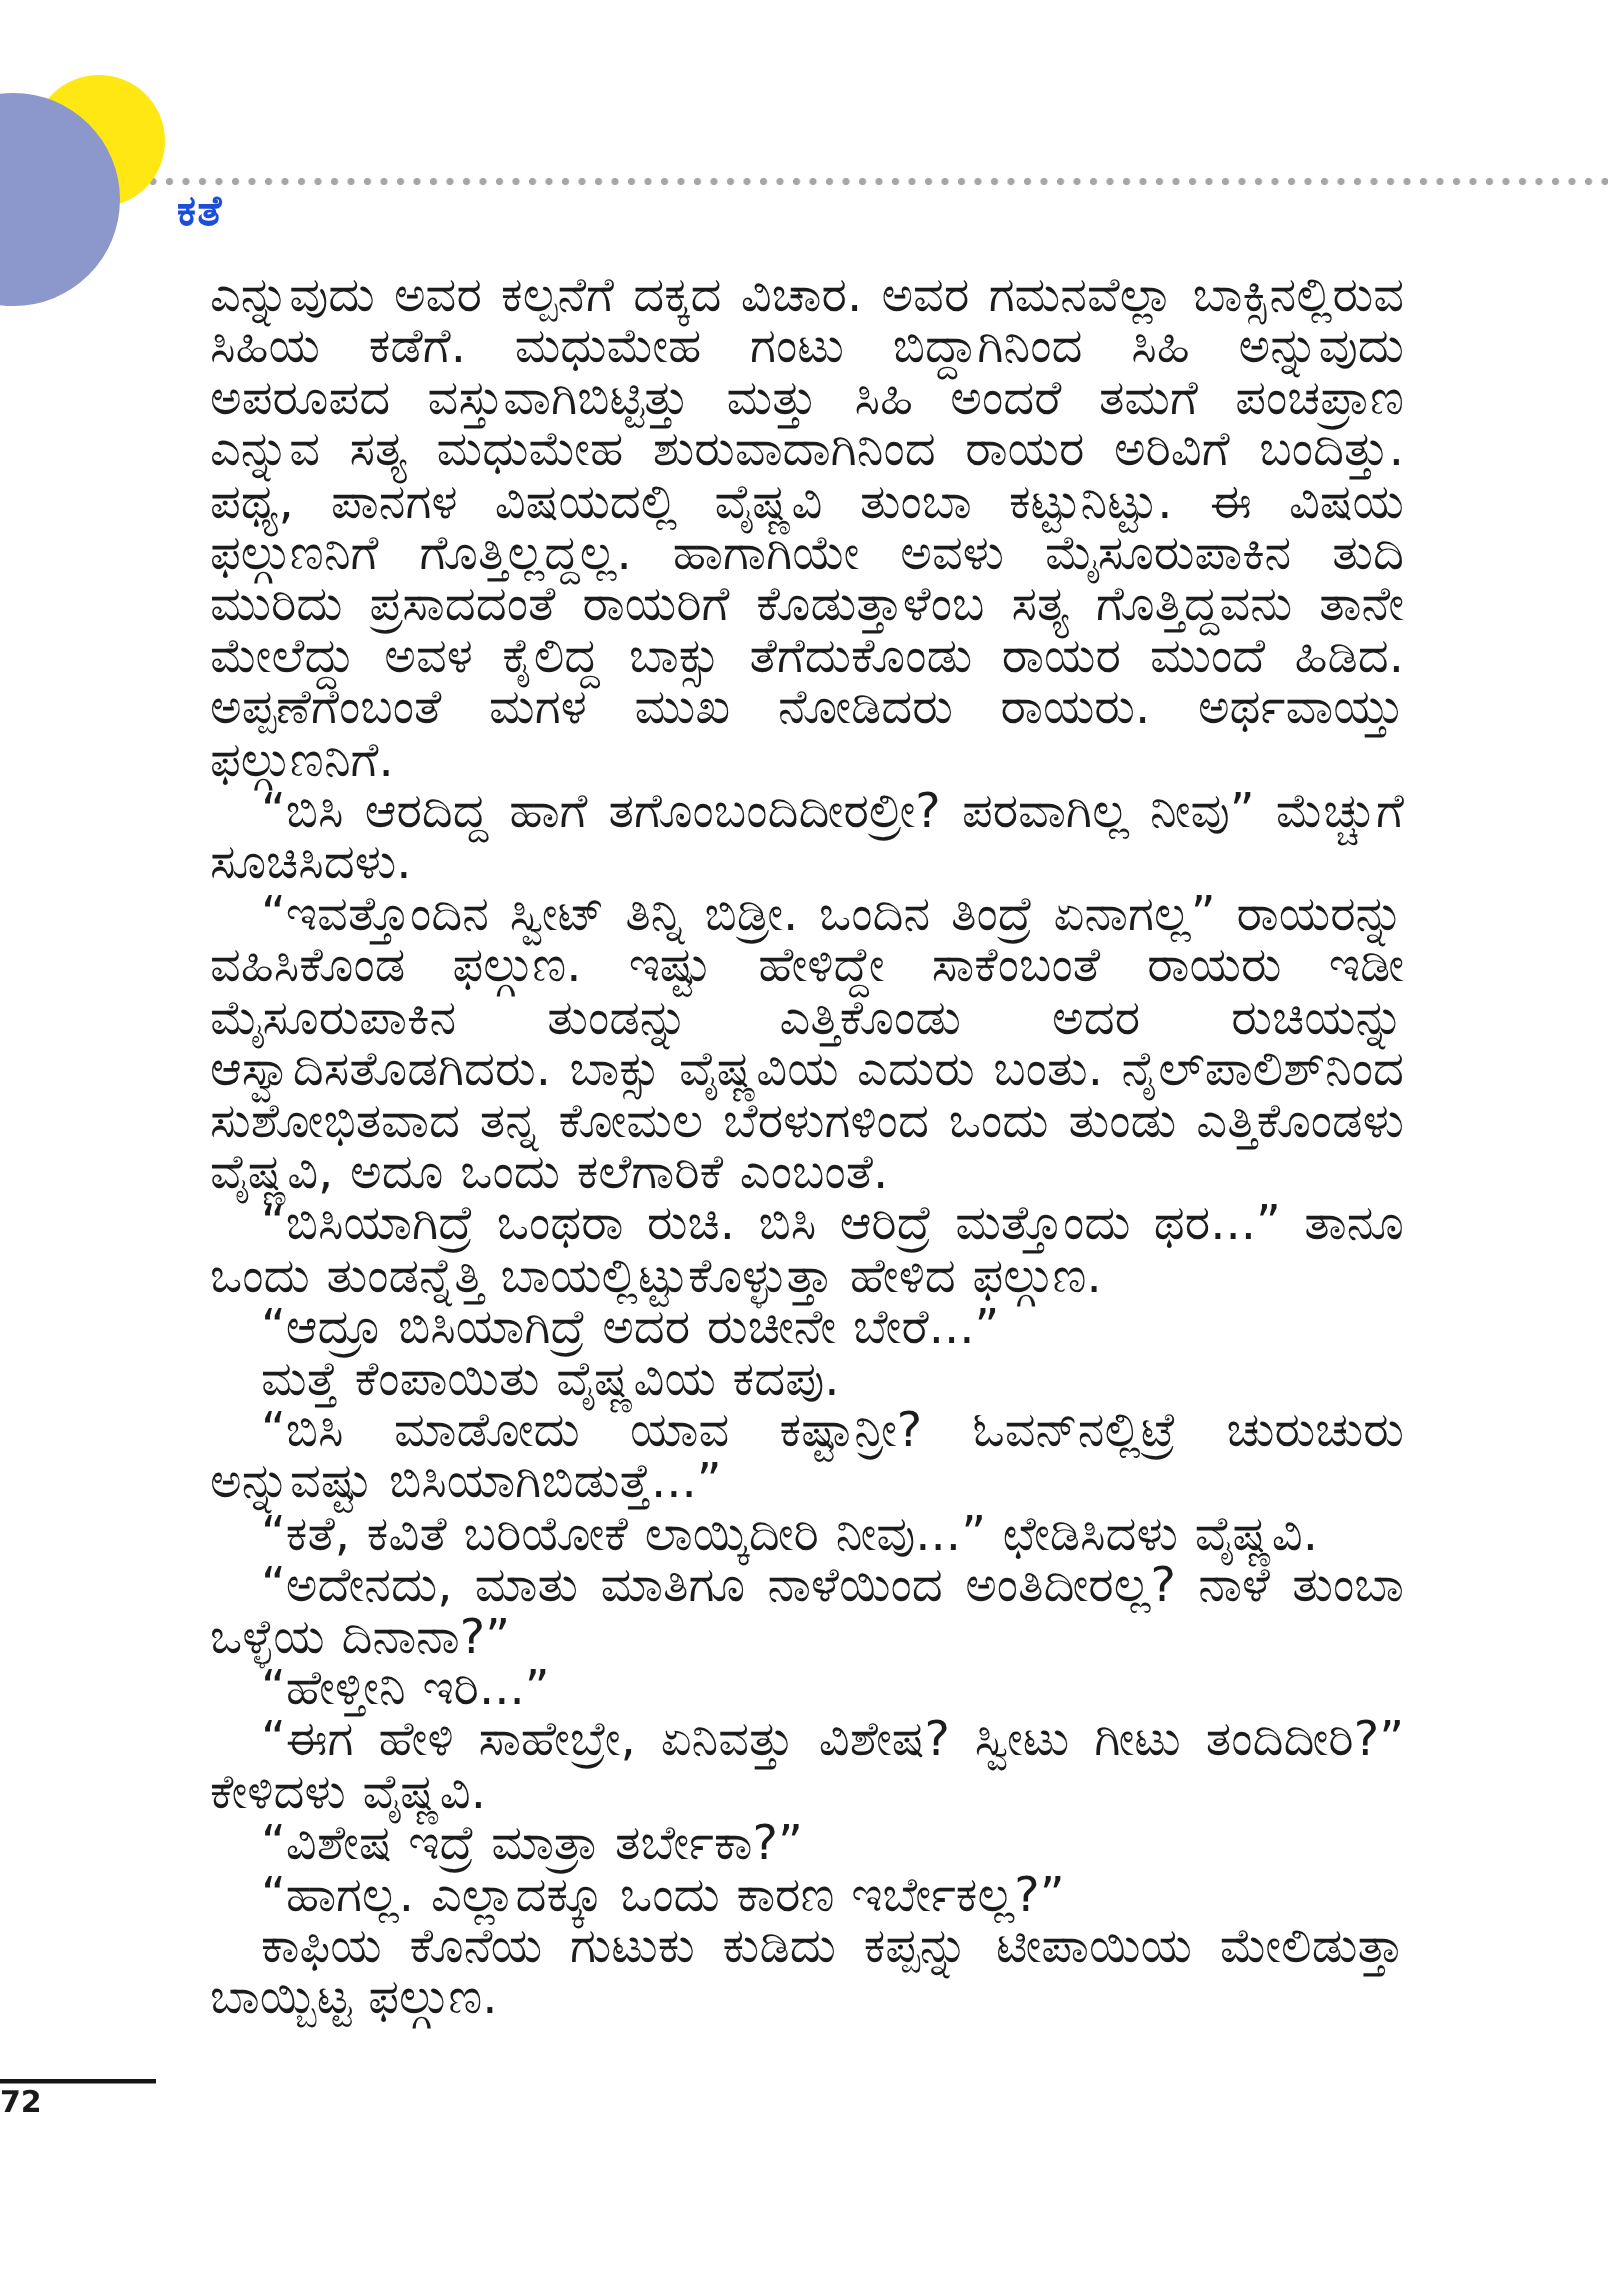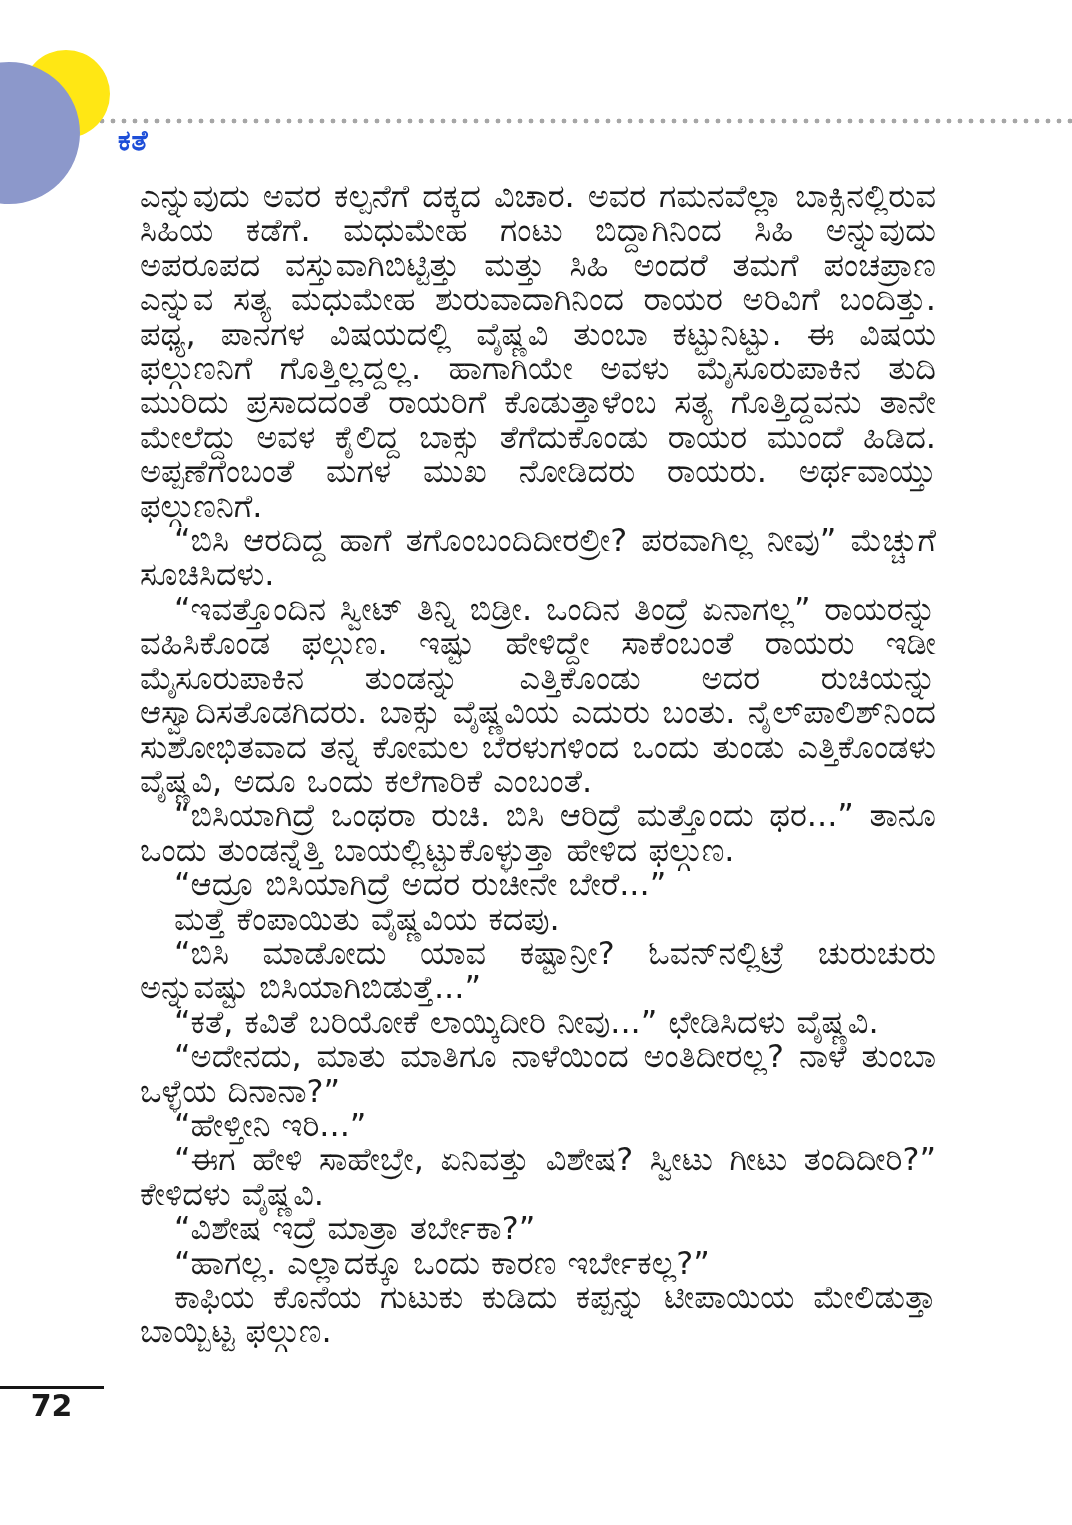--- a/index.html
+++ b/index.html
@@ -84,22 +84,22 @@
     top: 1386px;
     width: 104px;
     height: 3px;
     background: #151515;
   }
   .page-number {
     position: absolute;
     left: 0;
     top: 1391px;
     width: 103px;
-    text-align: center;
-    font-size: 30px;
+    text-align: left;
+    font-size: 20px;
     font-weight: bold;
     color: #1a1a1a;
     line-height: 1;
   }
 </style>
 </head>
 <body>
 
 <div class="page">
 

